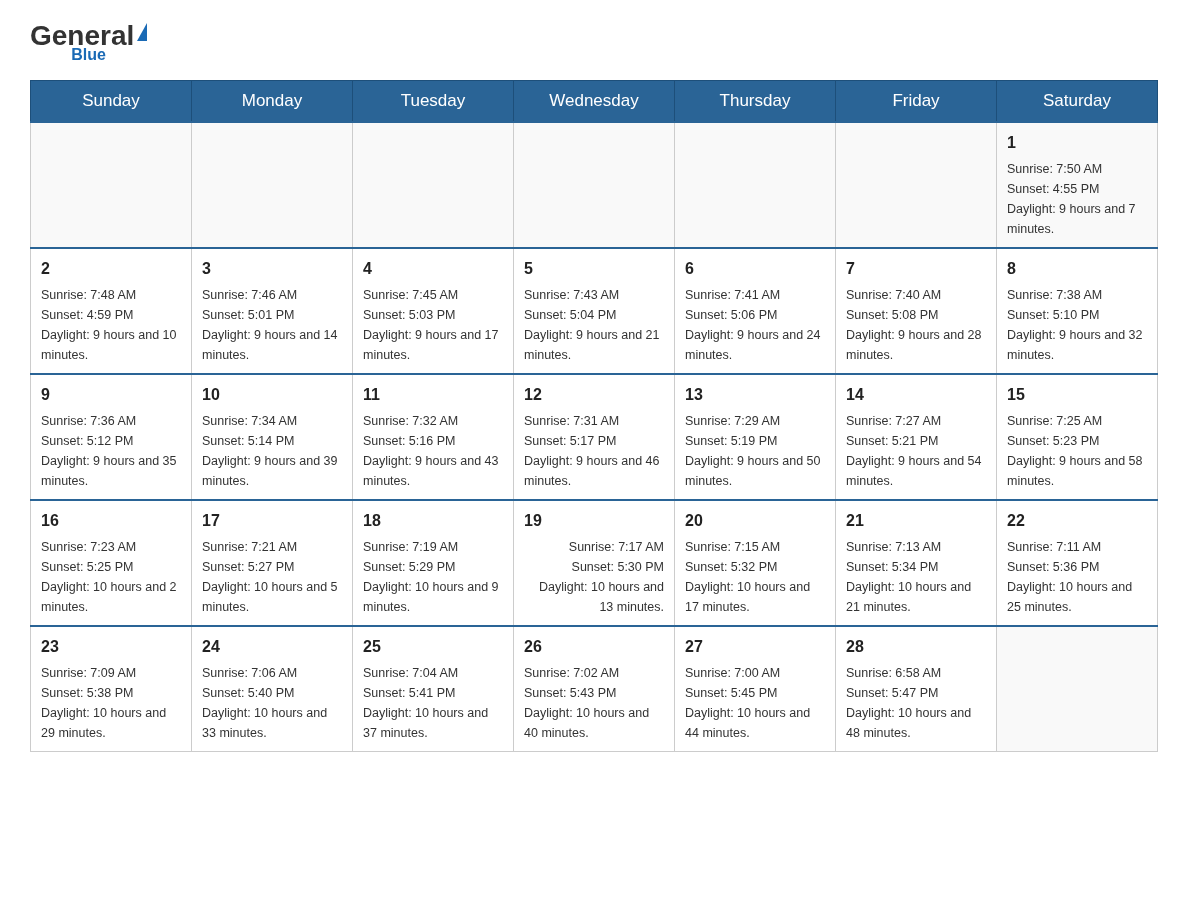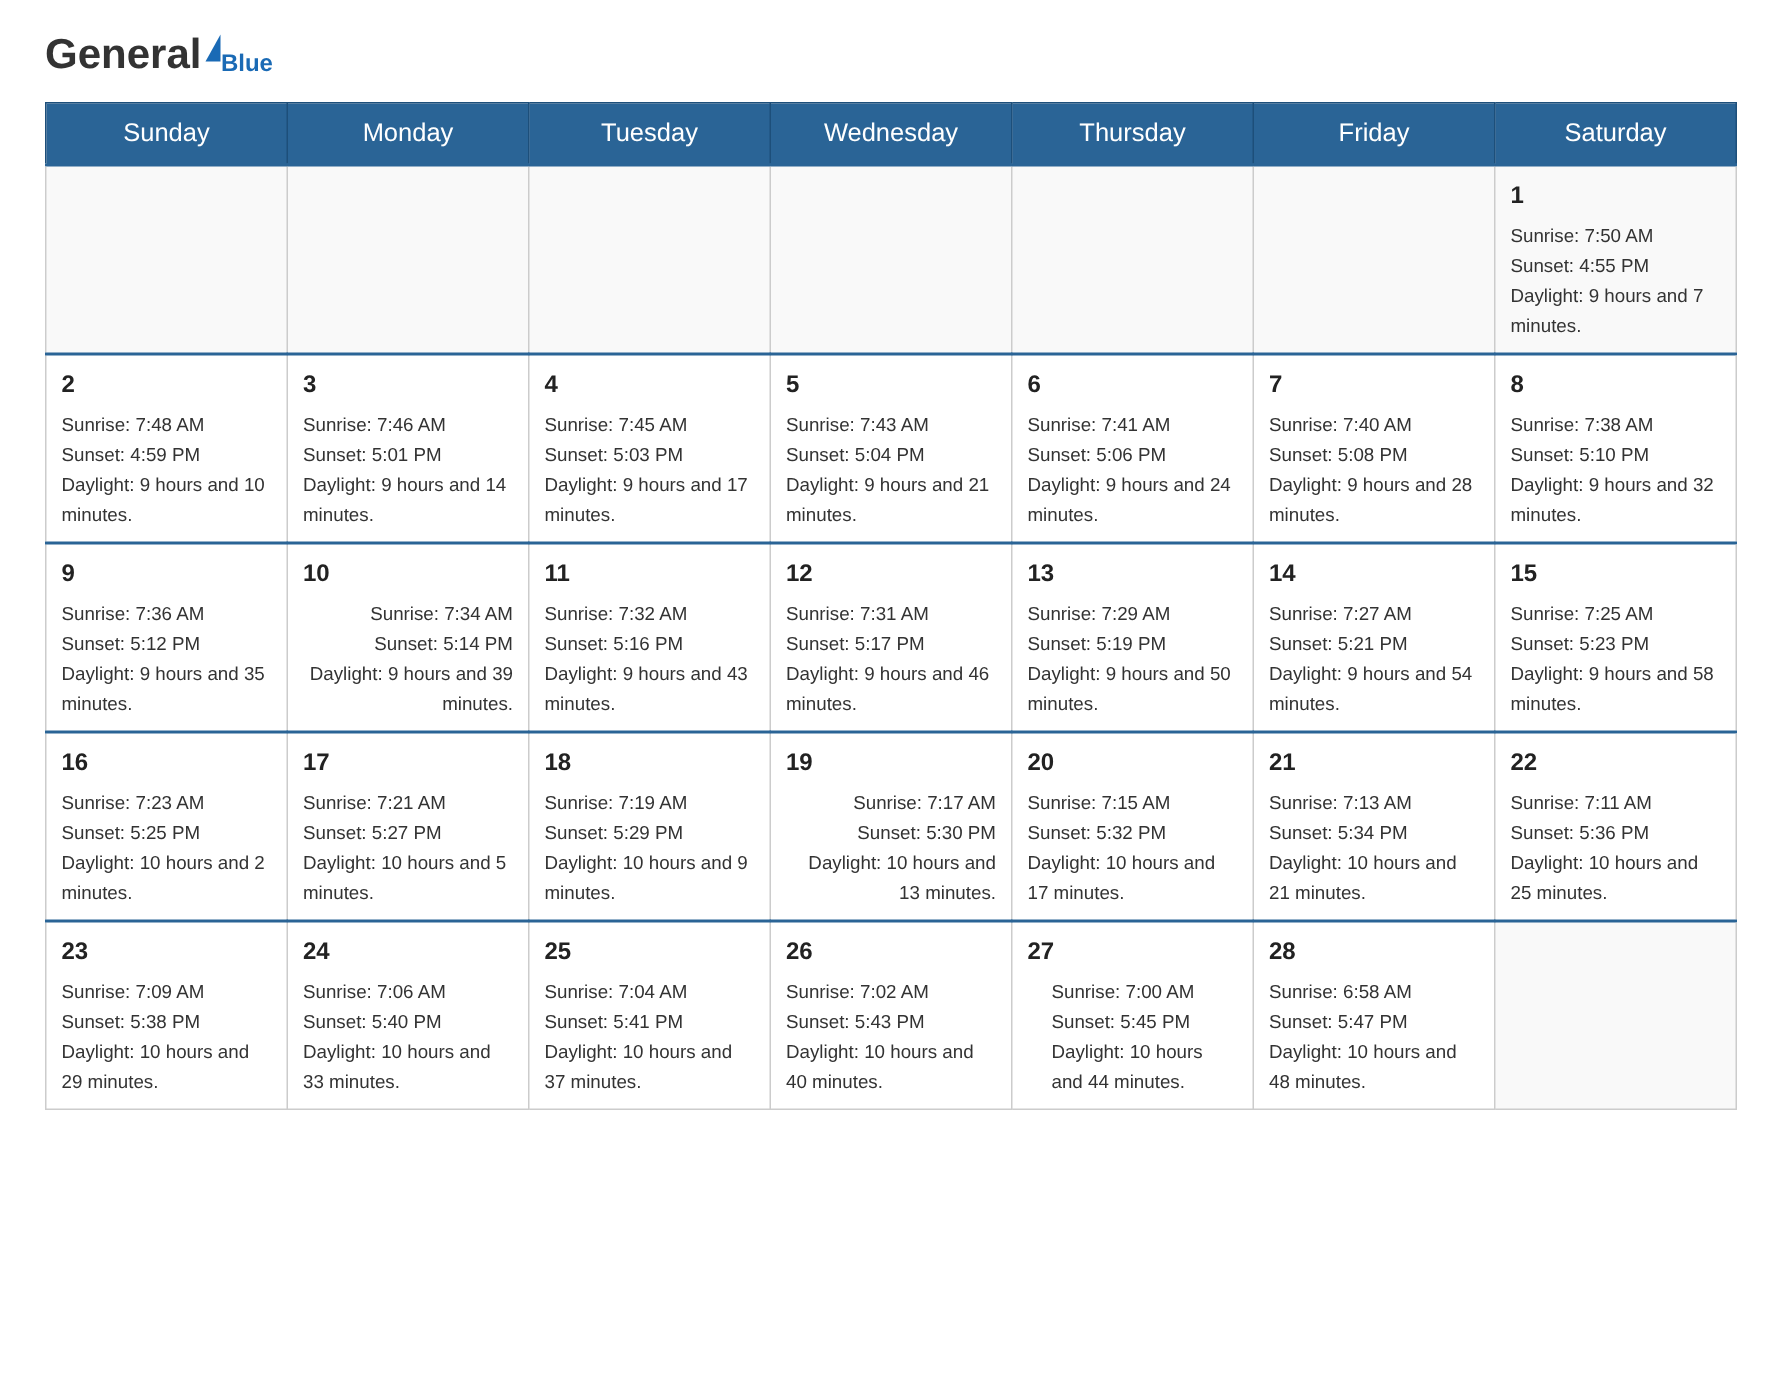--- a/index.html
+++ b/index.html
@@ -11,22 +11,22 @@
       min-height: 918px;
     }
     .header-area {
       display: flex;
       justify-content: space-between;
       align-items: flex-start;
       margin-bottom: 16px;
     }
     .logo-area {
       display: flex;
-      flex-direction: row;
-      align-items: flex-end;
+      flex-direction: column;
+      align-items: center;
     }
     .title-area {
       text-align: right;
     }
     .title-area h1 {
       font-size: 52px;
       font-weight: bold;
       color: #222;
       line-height: 1.1;
     }
@@ -168,21 +168,21 @@
       </tr>
       <tr>
         <td>
           <span class="day-number">9</span>
           <div class="day-info" style="white-space: pre-line;">Sunrise: 7:36 AM
 Sunset: 5:12 PM
 Daylight: 9 hours and 35 minutes.</div>
         </td>
         <td>
           <span class="day-number">10</span>
-          <div class="day-info" style="white-space: pre-line; text-align: right;">Sunrise: 7:34 AM
+          <div class="day-info" style="white-space: pre-line;">Sunrise: 7:34 AM
 Sunset: 5:14 PM
 Daylight: 9 hours and 39 minutes.</div>
         </td>
         <td>
           <span class="day-number">11</span>
           <div class="day-info" style="white-space: pre-line;">Sunrise: 7:32 AM
 Sunset: 5:16 PM
 Daylight: 9 hours and 43 minutes.</div>
         </td>
         <td>
@@ -274,21 +274,21 @@
 Daylight: 10 hours and 37 minutes.</div>
         </td>
         <td>
           <span class="day-number">26</span>
           <div class="day-info" style="white-space: pre-line;">Sunrise: 7:02 AM
 Sunset: 5:43 PM
 Daylight: 10 hours and 40 minutes.</div>
         </td>
         <td>
           <span class="day-number">27</span>
-          <div class="day-info" style="white-space: pre-line; margin-left: 16px;">Sunrise: 7:00 AM
+          <div class="day-info" style="white-space: pre-line;">Sunrise: 7:00 AM
 Sunset: 5:45 PM
 Daylight: 10 hours and 44 minutes.</div>
         </td>
         <td>
           <span class="day-number">28</span>
           <div class="day-info" style="white-space: pre-line;">Sunrise: 6:58 AM
 Sunset: 5:47 PM
 Daylight: 10 hours and 48 minutes.</div>
         </td>
         <td class="empty-cell"></td>

